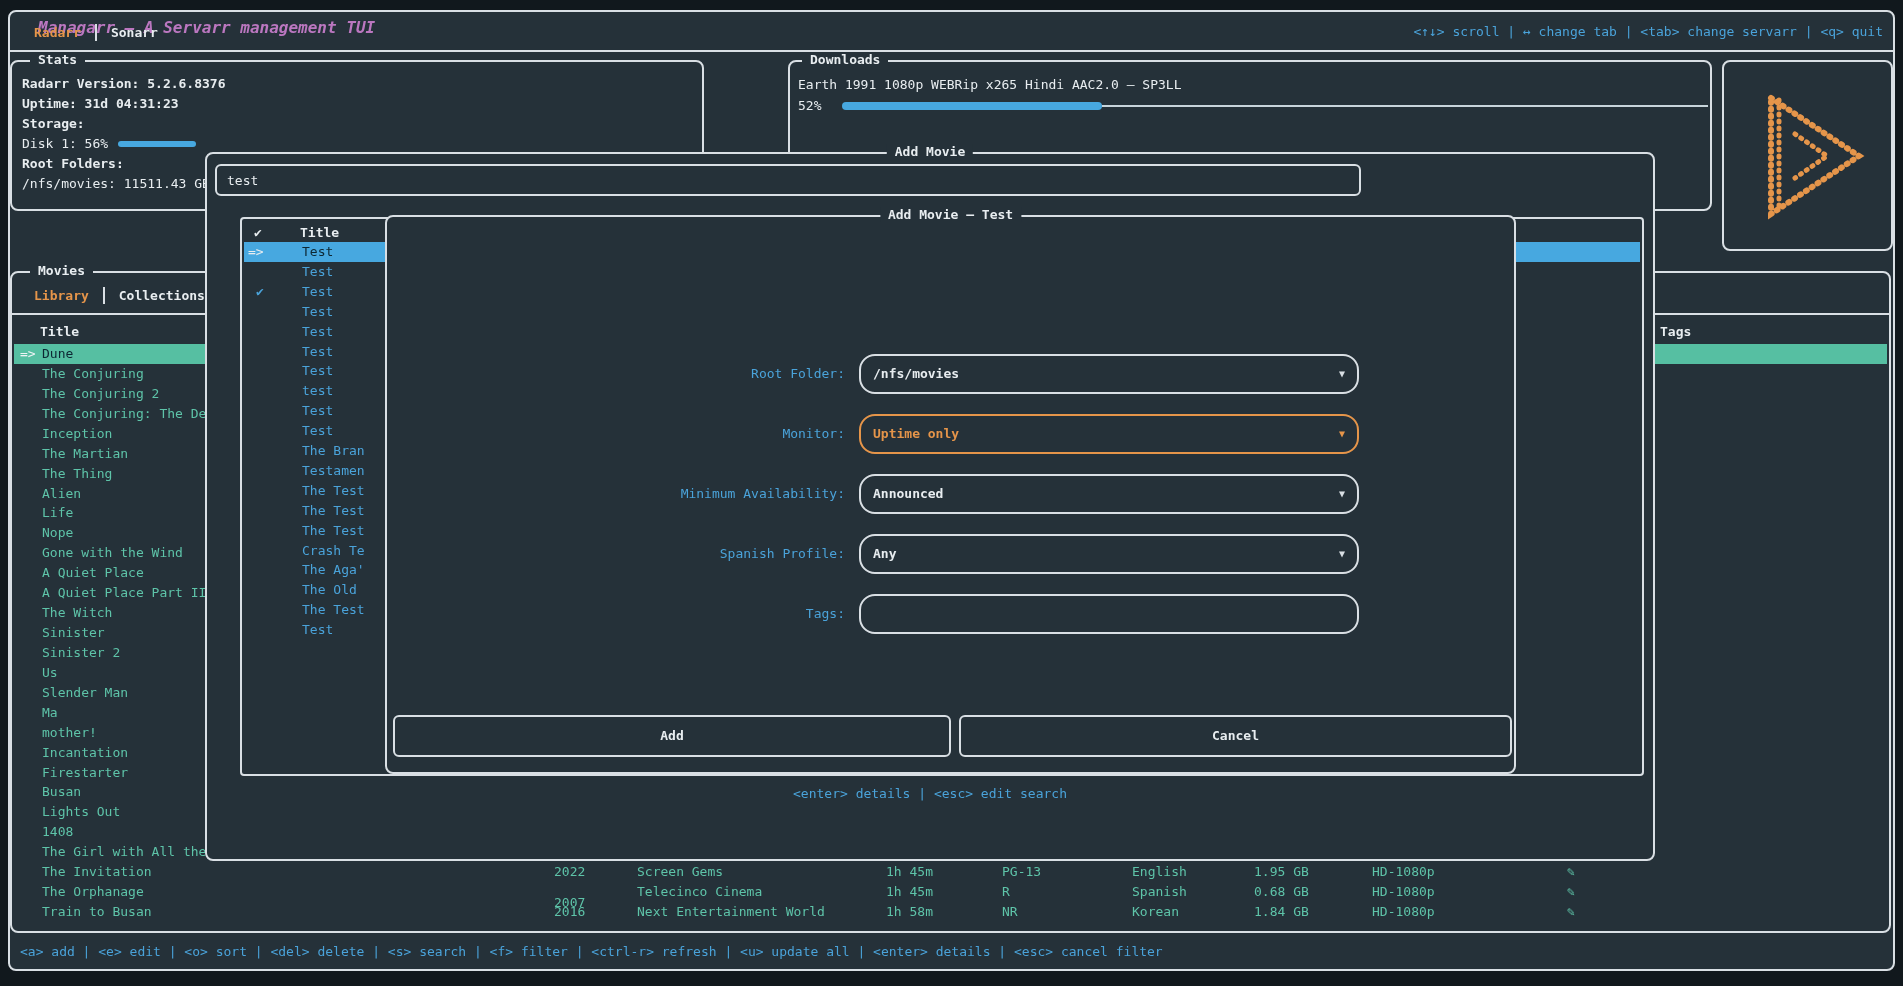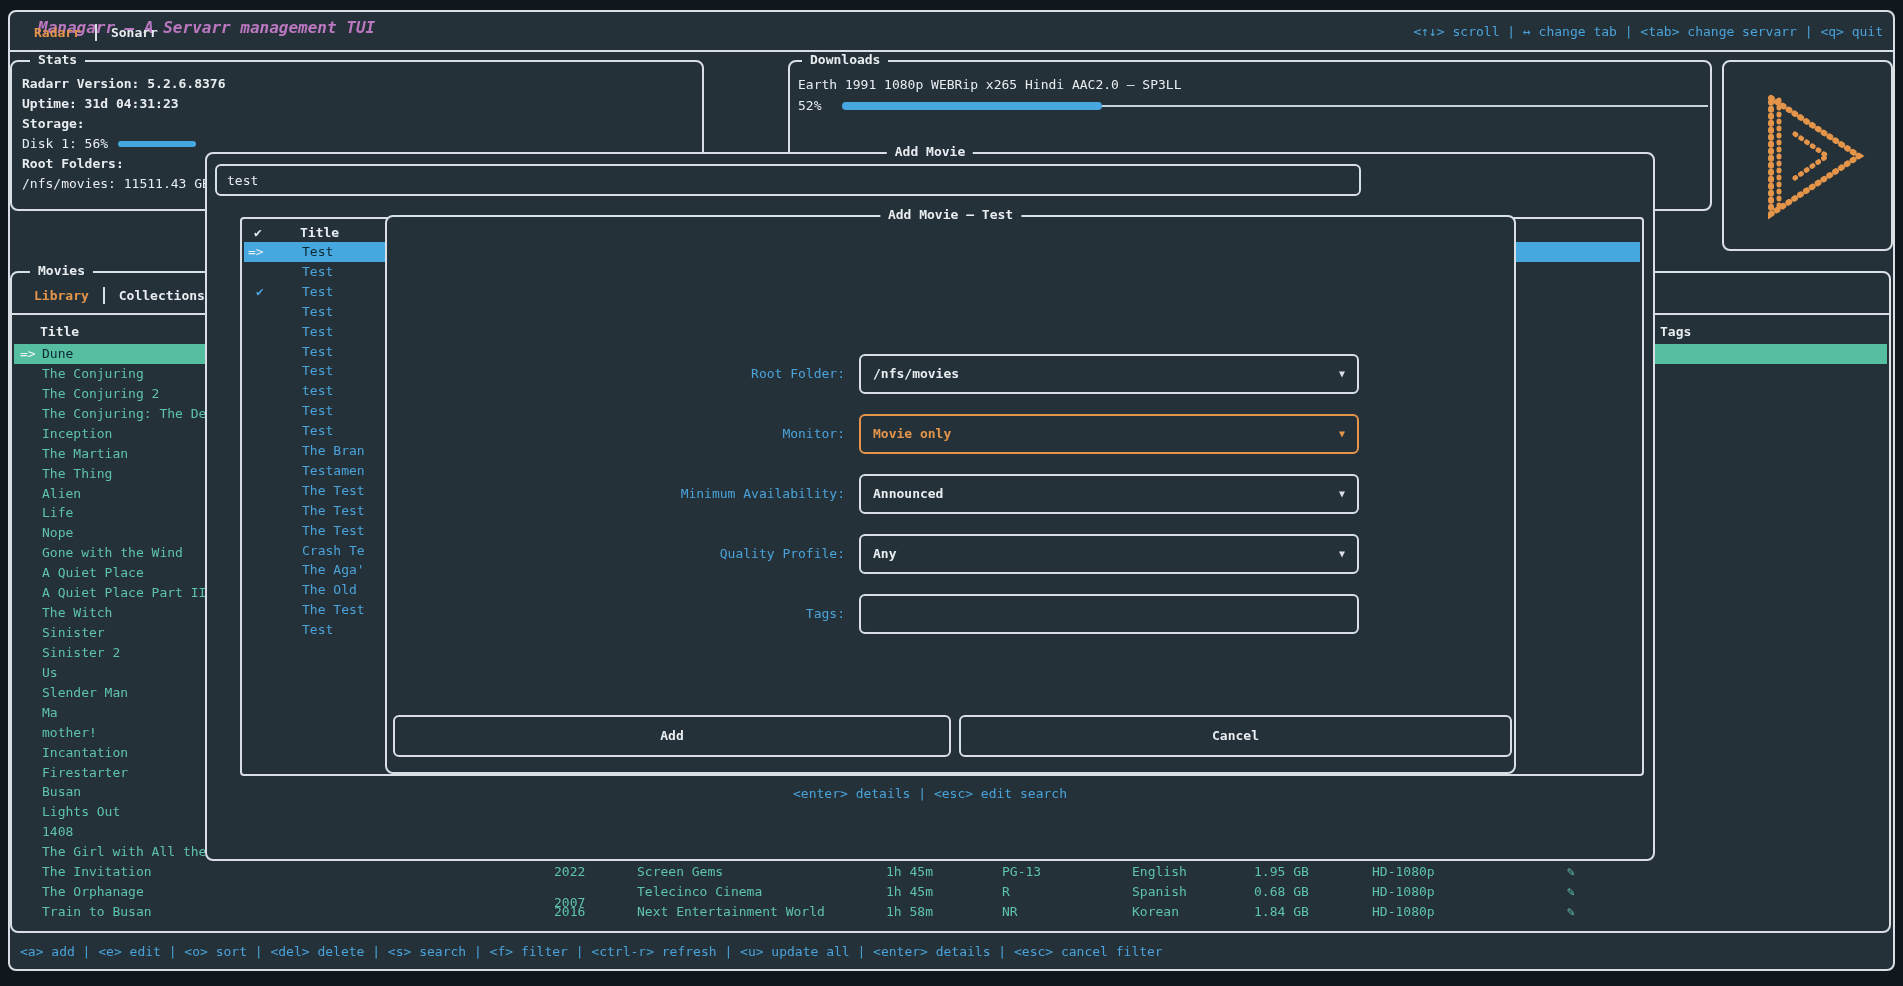--- a/index.html
+++ b/index.html
@@ -70,21 +70,21 @@
   .res-row .chk{position:absolute;left:12px}
   .res-row .ttl{position:absolute;left:58px}
   .search-help{position:absolute;left:0;top:632px;width:100%;text-align:center;color:var(--blue)}
 
   
   #modal{left:385px;top:215px;width:1131px;height:559px;z-index:3}
   #modal .ptitle{left:50%;transform:translateX(-50%)}
   .desc{position:absolute;left:8px;top:26px;width:970px;line-height:20px;color:var(--blue);font-weight:bold}
   .field-row{position:absolute;left:0;width:100%;height:40px}
   .field-label{position:absolute;left:8px;top:0;width:450px;text-align:right;line-height:40px;color:var(--blue)}
-  .field-box{position:absolute;left:472px;top:0;width:500px;height:40px;border:2px solid var(--border);border-radius:6px}
+  .field-box{position:absolute;left:472px;top:0;width:500px;height:40px;border:2px solid var(--border);border-radius:16px}
   .field-box .val{position:absolute;left:12px;top:0;line-height:36px;font-weight:bold;color:var(--white)}
   .field-box .dd{position:absolute;right:12px;top:0;line-height:36px;font-size:10px;color:var(--border)}
   .field-box.focused{border-color:var(--orange)}
   .field-box.focused .val,.field-box.focused .dd{color:var(--orange)}
   .btn{position:absolute;top:498px;height:42px;border:2px solid var(--border);border-radius:6px;
     text-align:center;line-height:38px;font-weight:bold;cursor:default}
   #btn-add{left:6px;width:558px}
   #btn-cancel{left:572px;width:553px}
 
   .footer-help{position:absolute;left:20px;top:942px;height:20px;line-height:20px;color:var(--blue);z-index:6;white-space:nowrap}
@@ -343,33 +343,33 @@
         <div class="field-row" style="top: 137px;">
           <span class="field-label">Root Folder:</span>
           <div class="field-box">
             <span class="val">/nfs/movies</span>
             <span class="dd">▼</span>
           </div>
         </div>
         <div class="field-row" style="top: 197px;">
           <span class="field-label">Monitor:</span>
           <div class="field-box focused">
-            <span class="val">Movie only</span>
+            <span class="val">Uptime only</span>
             <span class="dd">▼</span>
           </div>
         </div>
         <div class="field-row" style="top: 257px;">
           <span class="field-label">Minimum Availability:</span>
           <div class="field-box">
             <span class="val">Announced</span>
             <span class="dd">▼</span>
           </div>
         </div>
         <div class="field-row" style="top: 317px;">
-          <span class="field-label">Quality Profile:</span>
+          <span class="field-label">Spanish Profile:</span>
           <div class="field-box">
             <span class="val">Any</span>
             <span class="dd">▼</span>
           </div>
         </div>
         <div class="field-row" style="top: 377px;">
           <span class="field-label">Tags:</span>
           <div class="field-box">
             <span class="val"></span>
           </div>

